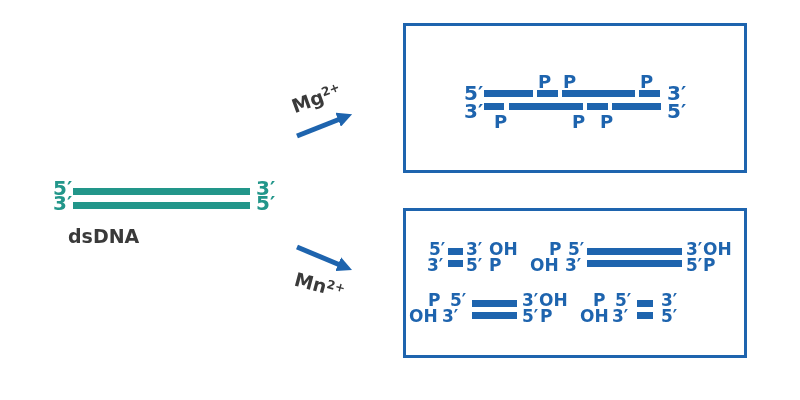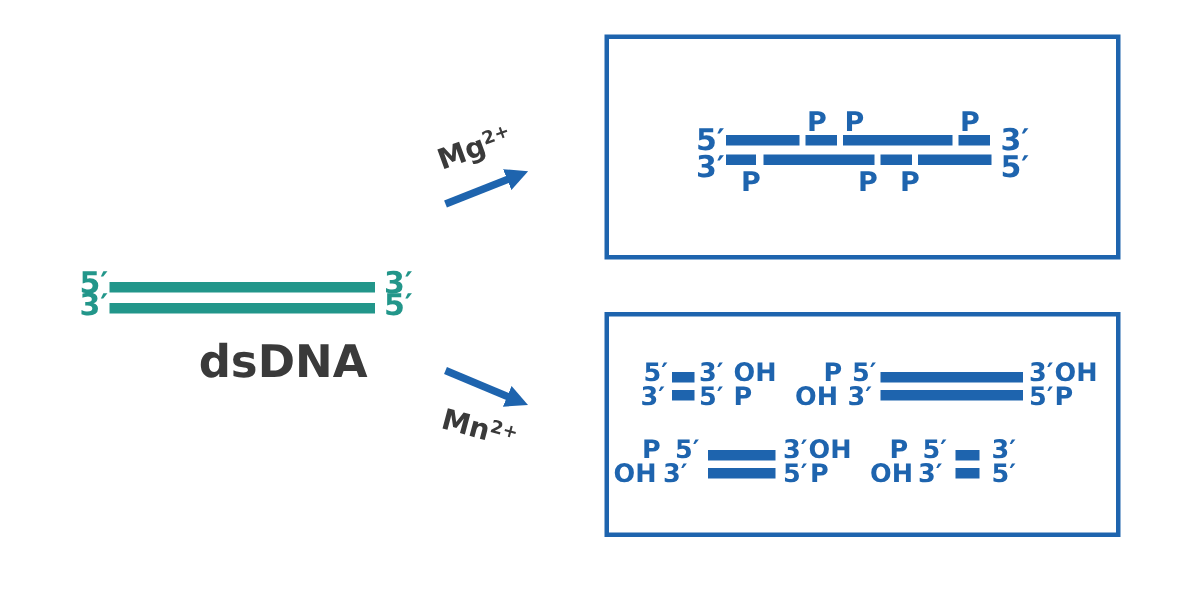--- a/index.html
+++ b/index.html
@@ -8,21 +8,21 @@
   .lbl{position:absolute;font-weight:700;line-height:1;white-space:nowrap;}
   .teal{color:#22968a;}
   .blue{color:#1e64ae;}
   .f20{font-size:20px;}
   .f18{font-size:18px;}
   .f17{font-size:17px;}
   .tbar{position:absolute;height:7px;background:#22968a;}
   .bar{position:absolute;height:7px;background:#1e64ae;}
   .pbox{position:absolute;left:403px;width:344px;height:150px;border:3px solid #1e64ae;
         box-sizing:border-box;background:#ffffff;}
-  .title{position:absolute;font-weight:700;font-size:30px;line-height:1;color:#3a3a3a;text-align:right;}
+  .title{position:absolute;font-weight:700;font-size:19px;line-height:1;color:#3a3a3a;text-align:left;}
   .ion{position:absolute;font-weight:700;font-size:19px;line-height:1;color:#3a3a3a;white-space:nowrap;}
   .chg{font-size:12px;vertical-align:6px;}
   .arrows{position:absolute;left:0;top:0;pointer-events:none;}
 </style>
 </head>
 <body>
 
 <div class="canvas">
 
   <span class="lbl teal f20" style="left:53px;top:178px;">5′</span>

